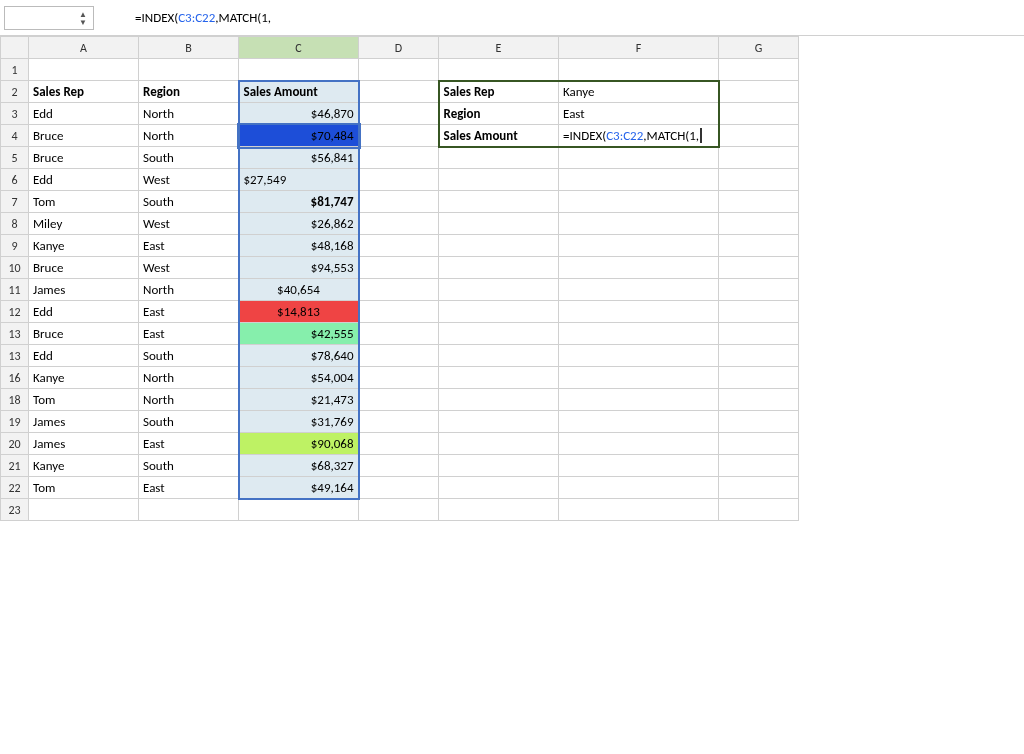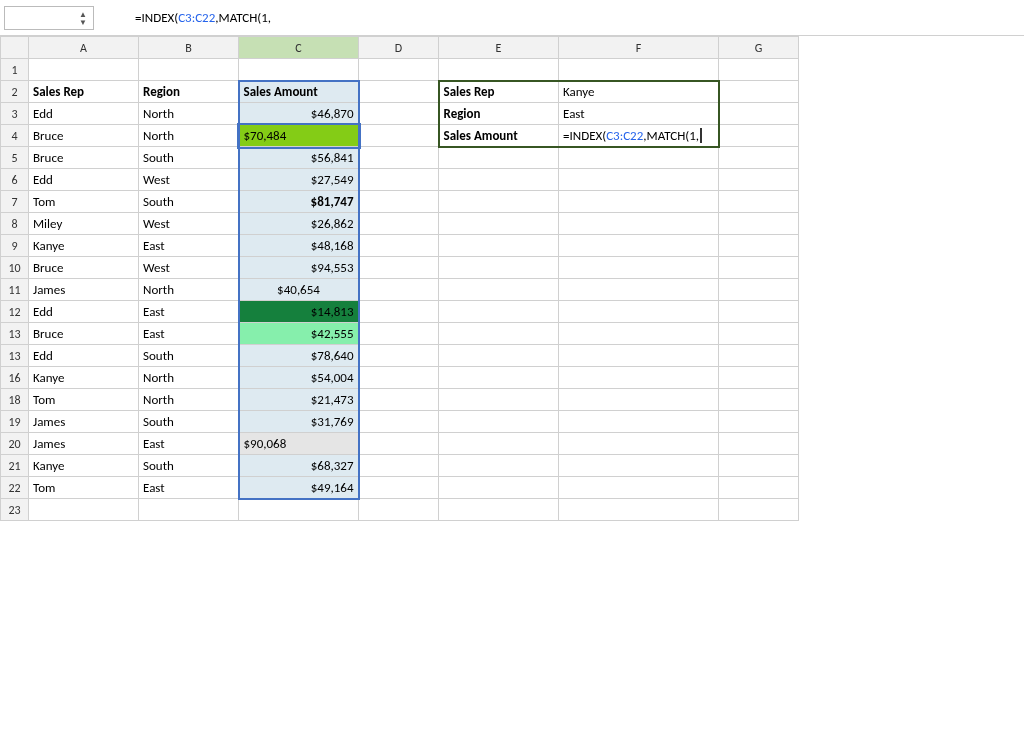--- a/index.html
+++ b/index.html
@@ -200,41 +200,41 @@
           <td style="text-align: right; background: rgb(222, 234, 241); border-left: 2px solid rgb(68, 114, 196); border-right: 2px solid rgb(68, 114, 196);">$46,870</td>
           <td></td>
           <td style="font-weight: bold; border-width: 1px 1px 1px 2px; border-style: solid; border-color: rgb(208, 208, 208) rgb(208, 208, 208) rgb(208, 208, 208) rgb(55, 86, 35);">Region</td>
           <td style="border-width: 1px 2px 1px 1px; border-style: solid; border-color: rgb(208, 208, 208) rgb(55, 86, 35) rgb(208, 208, 208) rgb(208, 208, 208);">East</td>
           <td></td>
         </tr>
         <tr>
           <td class="row-header">4</td>
           <td>Bruce</td>
           <td>North</td>
-          <td style="background: #84cc16; border-left: 2px solid rgb(68, 114, 196); border-right: 2px solid rgb(68, 114, 196); outline: rgb(68, 114, 196) solid 2px;">$70,484</td>
+          <td style="text-align: right; background: #1d4ed8; border-left: 2px solid rgb(68, 114, 196); border-right: 2px solid rgb(68, 114, 196); outline: rgb(68, 114, 196) solid 2px;">$70,484</td>
           <td></td>
           <td style="font-weight: bold; border-width: 1px 1px 2px 2px; border-style: solid; border-color: rgb(208, 208, 208) rgb(208, 208, 208) rgb(55, 86, 35) rgb(55, 86, 35);">Sales Amount</td>
           <td style="border-width: 1px 2px 2px 1px; border-style: solid; border-color: rgb(208, 208, 208) rgb(55, 86, 35) rgb(55, 86, 35) rgb(208, 208, 208);"><span style="color: rgb(0, 0, 0);">=INDEX(</span><span style="color: rgb(37, 99, 235);">C3:C22</span><span style="color: rgb(0, 0, 0);">,MATCH(1,</span><span style="border-right: 2px solid rgb(51, 51, 51); margin-left: 1px;"></span></td>
           <td></td>
         </tr>
         <tr>
           <td class="row-header">5</td>
           <td>Bruce</td>
           <td>South</td>
           <td style="text-align: right; background: rgb(222, 234, 241); border-left: 2px solid rgb(68, 114, 196); border-right: 2px solid rgb(68, 114, 196);">$56,841</td>
           <td></td>
           <td></td>
           <td></td>
           <td></td>
         </tr>
         <tr>
           <td class="row-header">6</td>
           <td>Edd</td>
           <td>West</td>
-          <td style="text-align: right; background: rgb(222, 234, 241); border-left: 2px solid rgb(68, 114, 196); border-right: 2px solid rgb(68, 114, 196);">$27,549</td>
+          <td style="background: rgb(222, 234, 241); border-left: 2px solid rgb(68, 114, 196); border-right: 2px solid rgb(68, 114, 196);">$27,549</td>
           <td></td>
           <td></td>
           <td></td>
           <td></td>
         </tr>
         <tr>
           <td class="row-header">7</td>
           <td>Tom</td>
           <td>South</td>
           <td style="text-align: right; background: rgb(222, 234, 241); border-left: 2px solid rgb(68, 114, 196); border-right: 2px solid rgb(68, 114, 196); font-weight: bold;">$81,747</td>
@@ -280,21 +280,21 @@
           <td style="text-align: center; background: rgb(222, 234, 241); border-left: 2px solid rgb(68, 114, 196); border-right: 2px solid rgb(68, 114, 196);">$40,654</td>
           <td></td>
           <td></td>
           <td></td>
           <td></td>
         </tr>
         <tr>
           <td class="row-header">12</td>
           <td>Edd</td>
           <td>East</td>
-          <td style="text-align: right; background: #15803d; border-left: 2px solid rgb(68, 114, 196); border-right: 2px solid rgb(68, 114, 196);">$14,813</td>
+          <td style="text-align: center; background: #ef4444; border-left: 2px solid rgb(68, 114, 196); border-right: 2px solid rgb(68, 114, 196);">$14,813</td>
           <td></td>
           <td></td>
           <td></td>
           <td></td>
         </tr>
         <tr>
           <td class="row-header">13</td>
           <td>Bruce</td>
           <td>East</td>
           <td style="text-align: right; background: #86efac; border-left: 2px solid rgb(68, 114, 196); border-right: 2px solid rgb(68, 114, 196);">$42,555</td>
@@ -340,21 +340,21 @@
           <td style="text-align: right; background: rgb(222, 234, 241); border-left: 2px solid rgb(68, 114, 196); border-right: 2px solid rgb(68, 114, 196);">$31,769</td>
           <td></td>
           <td></td>
           <td></td>
           <td></td>
         </tr>
         <tr>
           <td class="row-header">20</td>
           <td>James</td>
           <td>East</td>
-          <td style="text-align: left; background: #e5e5e5; border-left: 2px solid rgb(68, 114, 196); border-right: 2px solid rgb(68, 114, 196);">$90,068</td>
+          <td style="text-align: right; background: #bef264; border-left: 2px solid rgb(68, 114, 196); border-right: 2px solid rgb(68, 114, 196);">$90,068</td>
           <td></td>
           <td></td>
           <td></td>
           <td></td>
         </tr>
         <tr>
           <td class="row-header">21</td>
           <td>Kanye</td>
           <td>South</td>
           <td style="text-align: right; background: rgb(222, 234, 241); border-left: 2px solid rgb(68, 114, 196); border-right: 2px solid rgb(68, 114, 196);">$68,327</td>

